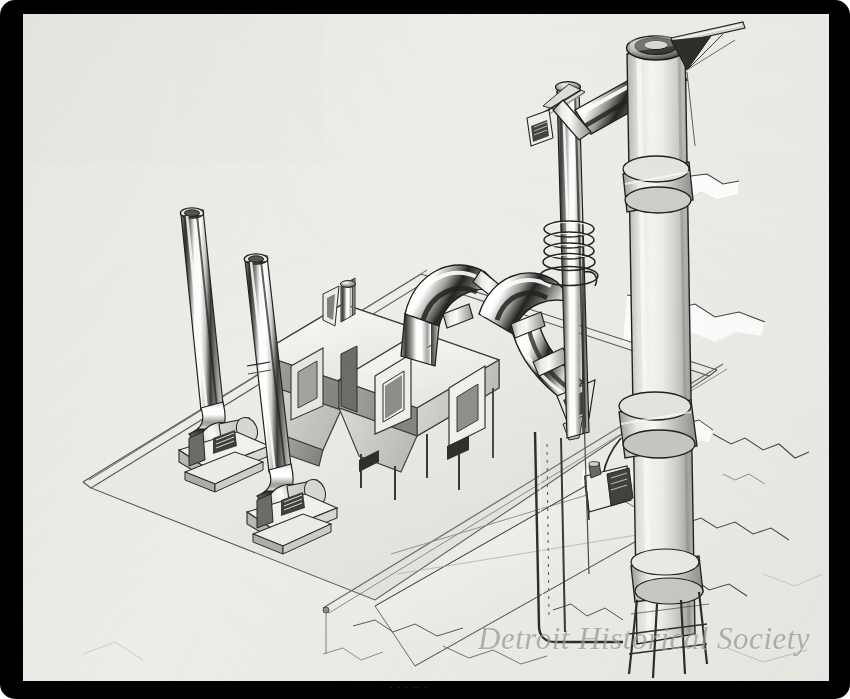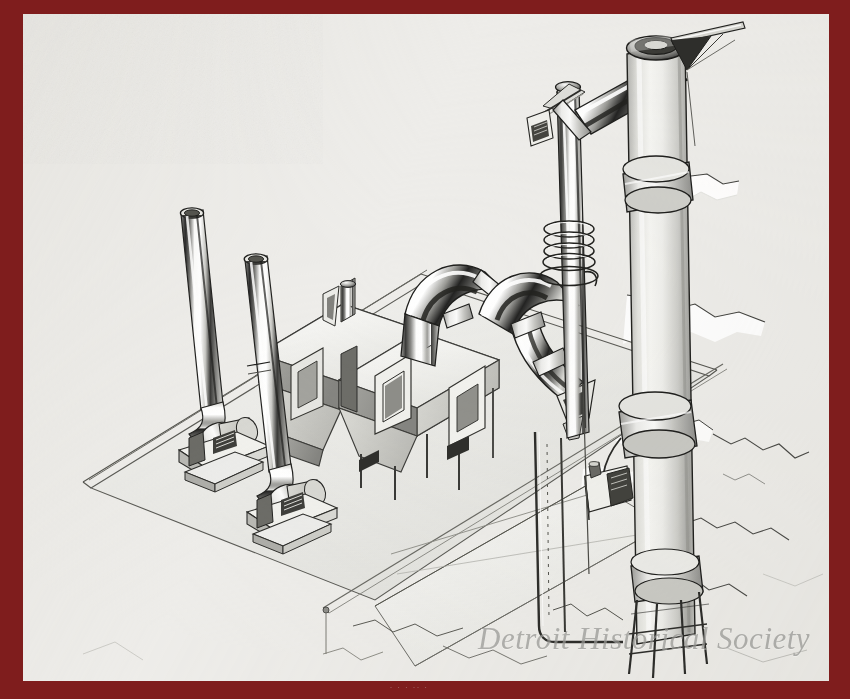--- a/index.html
+++ b/index.html
@@ -3,21 +3,22 @@
 <meta charset="utf-8">
 <style>
   html,body{margin:0;padding:0;background:#ffffff;}
   body{
     width:850px;height:699px;overflow:hidden;
     font-family:"Liberation Serif", serif;
     -webkit-font-smoothing:antialiased;
   }
   #frame{
     position:relative;width:850px;height:699px;
-    background:#7f1d1d;
+    background:#000000;
+    border-radius:15px;
   }
   
   #photo{
     position:absolute;left:23px;top:14px;width:806px;height:667px;
     background:#eeedea;
     overflow:hidden;
   }
   #photo::after{
     content:"";position:absolute;inset:0;pointer-events:none;
     background:

